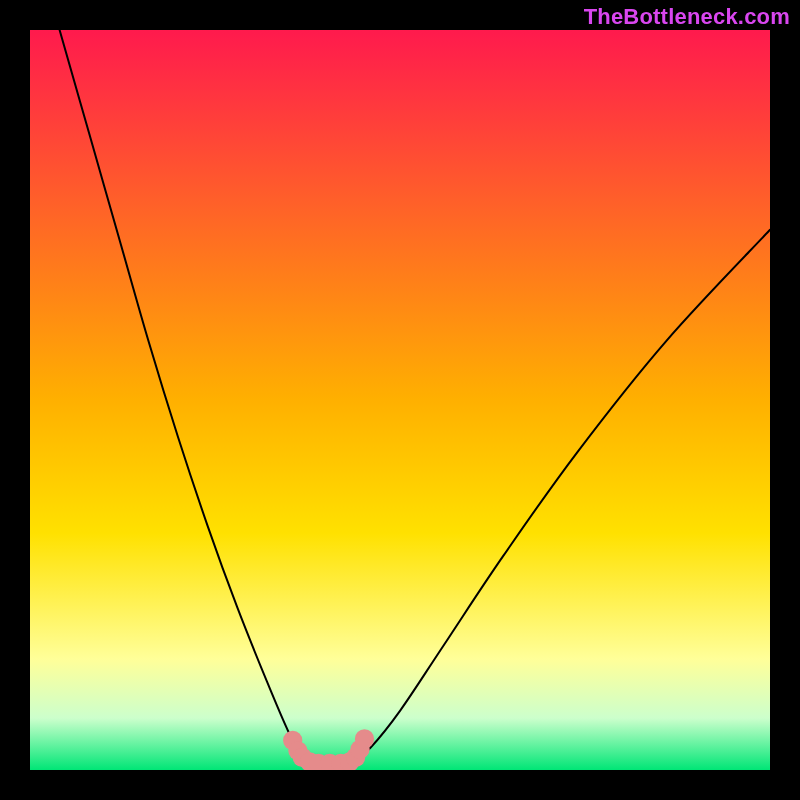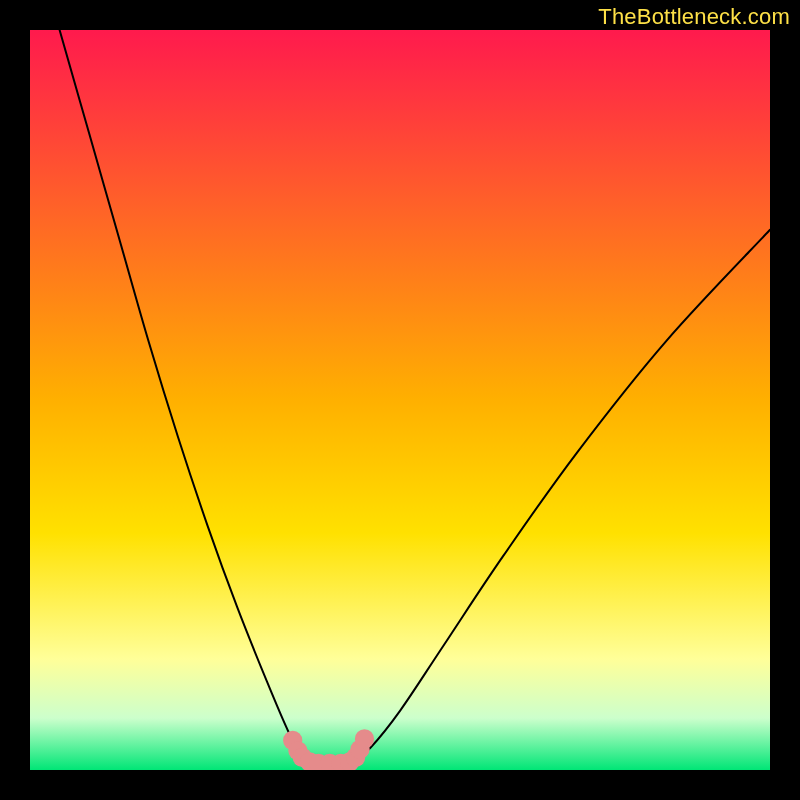--- a/index.html
+++ b/index.html
@@ -21,23 +21,23 @@
     position: absolute;
     left: 30px;
     top: 30px;
     width: 740px;
     height: 740px;
   }
   .watermark {
     position: absolute;
     top: 4px;
     right: 10px;
-    color: #fde047;
+    color: #d946ef;
     font-size: 22px;
-    font-weight: 400;
+    font-weight: 700;
     letter-spacing: 0.2px;
     z-index: 10;
   }
 </style>
 </head>
 <body>
 
 <div class="outer">
   <div class="watermark">TheBottleneck.com</div>
   <svg class="plot" viewBox="0 0 100 100" preserveAspectRatio="none">

